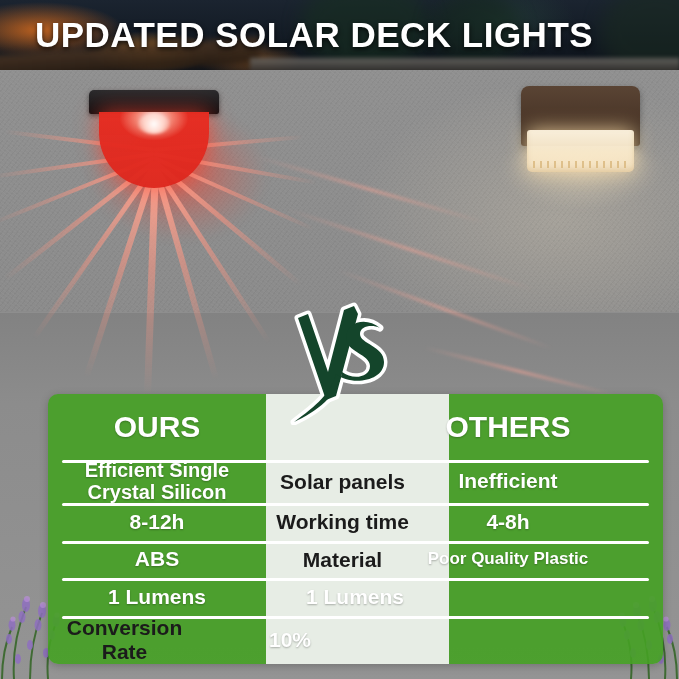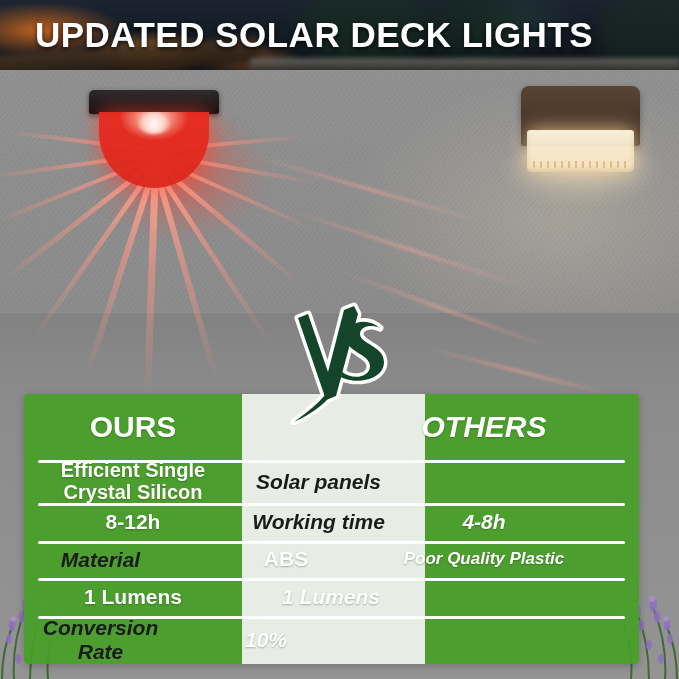--- a/index.html
+++ b/index.html
@@ -126,22 +126,22 @@
     position:absolute;height:3px;border-radius:3px;filter:blur(1.4px);
     background:linear-gradient(90deg, rgba(255,170,160,0), rgba(255,165,150,.55), rgba(255,170,160,0));
   }
 
   
   .vs-wrap{position:absolute;left:288px;top:300px;width:110px;height:125px;}
   .vs-wrap svg{width:110px;height:125px;display:block;}
 
   
   .table{
-    position:absolute;left:24px;top:394px;width:615px;height:270px;
-    border-radius:4px;overflow:hidden;
+    position:absolute;left:48px;top:394px;width:615px;height:270px;
+    border-radius:10px;overflow:hidden;
     background:rgba(69,161,36,.90);
     box-shadow:0 2px 9px rgba(0,0,0,.22);
   }
   .mid-col{
     position:absolute;left:218px;top:0;width:183px;height:270px;
     background:rgba(243,243,243,.93);
   }
   .rows{position:absolute;inset:0;display:flex;flex-direction:column;}
   .row{display:flex;align-items:center;position:relative;}
   .row.head{height:66px;}
@@ -149,22 +149,22 @@
   .row.data + .row.data .cell.left:before,
   .row.data .cell.left:before{content:none;}
   .divider{
     position:absolute;height:3px;background:#ffffff;border-radius:2px;
   }
   .cell{
     display:flex;align-items:center;justify-content:center;text-align:center;
     box-sizing:border-box;padding:0 6px;height:100%;
   }
   .cell.left{width:218px;}
-  .cell.mid{width:153px;font-style:italic;}
-  .cell.right{width:178px;font-style:italic;}
+  .cell.mid{width:153px;}
+  .cell.right{width:178px;}
   .head .cell{font-size:30px;font-weight:bold;color:#ffffff;
               text-shadow:0 1px 2px rgba(0,0,0,.25);}
   .cell.side{color:#ffffff;font-weight:bold;font-size:21px;line-height:1.08;
              text-shadow:0 1px 2px rgba(0,0,0,.28);}
   .cell.side.small{font-size:17px;}
   .cell.side.two-line{font-size:20px;}
   .cell.center-label{color:#1b1b1b;font-weight:bold;font-size:21px;}
 
   
   .flora{position:absolute;bottom:0;width:120px;height:130px;overflow:hidden;}
@@ -292,33 +292,34 @@
       <div class="row head">
         <div class="cell left">OURS</div>
         <div class="cell mid"></div>
         <div class="cell right">OTHERS</div>
       </div>
 
       <div class="row data">
         <div class="divider" style="left:14px;right:14px;top:0;"></div>
         <div class="cell left side two-line">Efficient Single<br>Crystal Silicon</div>
         <div class="cell mid center-label">Solar panels</div>
+        <div class="cell right side">Inefficient</div>
       </div>
 
       <div class="row data">
         <div class="divider" style="left:14px;right:14px;top:0;"></div>
         <div class="cell left side">8-12h</div>
         <div class="cell mid center-label">Working time</div>
         <div class="cell right side">4-8h</div>
       </div>
 
       <div class="row data">
         <div class="divider" style="left:14px;right:14px;top:0;"></div>
+        <div class="cell left side">ABS</div>
         <div class="cell mid center-label">Material</div>
-        <div class="cell left side">ABS</div>
         <div class="cell right side small">Poor Quality Plastic</div>
       </div>
 
       <div class="row data">
         <div class="divider" style="left:14px;right:14px;top:0;"></div>
         <div class="cell left side">1 Lumens</div>
         <div class="cell right side">1 Lumens</div>
       </div>
 
       <div class="row data">

